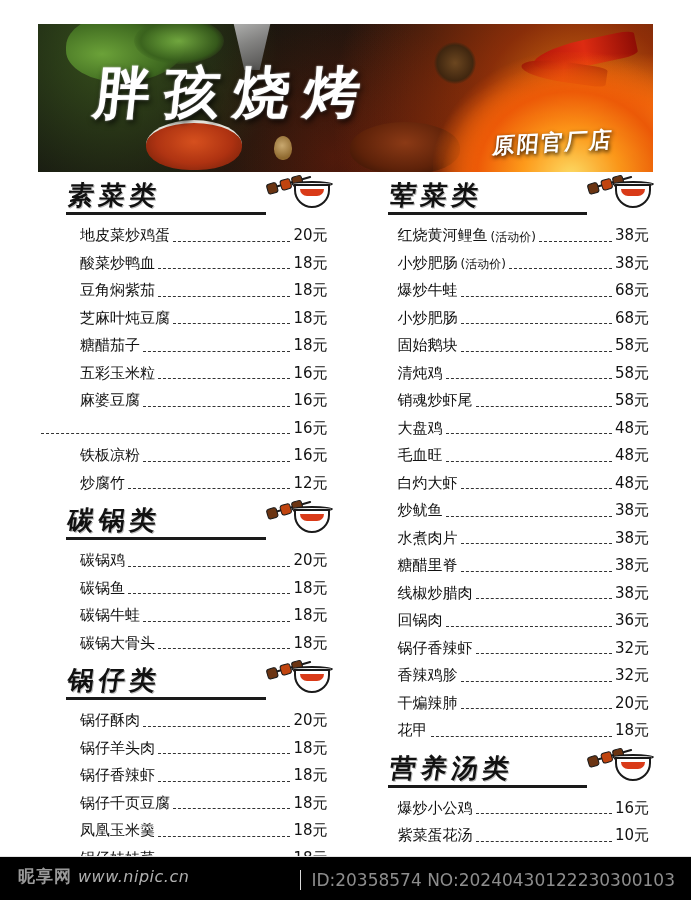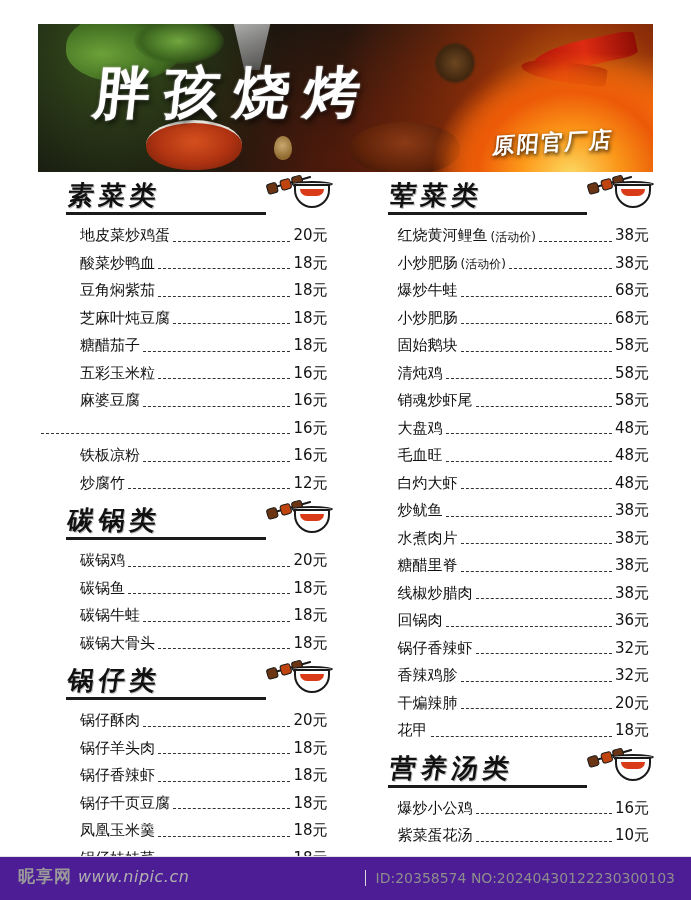--- a/index.html
+++ b/index.html
@@ -236,38 +236,38 @@
     padding-right: 4px;
     font-family: "DejaVu Sans", "Liberation Sans", sans-serif;
   }
   .col-right .row .nm { padding-left: 38px; }
 
   
   .footer {
     position: absolute;
     left: 0; bottom: 0;
     width: 691px; height: 44px;
-    background: #4c1d95;
+    background: #000000;
     border-top: 1px solid #e3e3e3;
   }
   .wm {
     position: absolute; left: 18px; top: 8px;
     display: flex; align-items: center; gap: 6px;
   }
   .wm .wm-mark {
     font-family: "DejaVu Serif", "Liberation Serif", serif;
     font-size: 17px; font-weight: bold; color: #9a9a9a;
     letter-spacing: 1px;
   }
   .wm .wm-url {
     font-size: 16px; color: #b0b0b0; letter-spacing: 0.5px; font-style: italic;
   }
   .fid {
     position: absolute; right: 16px; top: 13px;
-    font-size: 14px; color: #8d8d8d;
+    font-size: 17px; color: #8d8d8d;
     border-left: 1px solid #d8d8d8;
     padding-left: 10px;
   }
 </style>
 </head>
 <body>
 
 <div id="page">
 
   <div class="banner">

